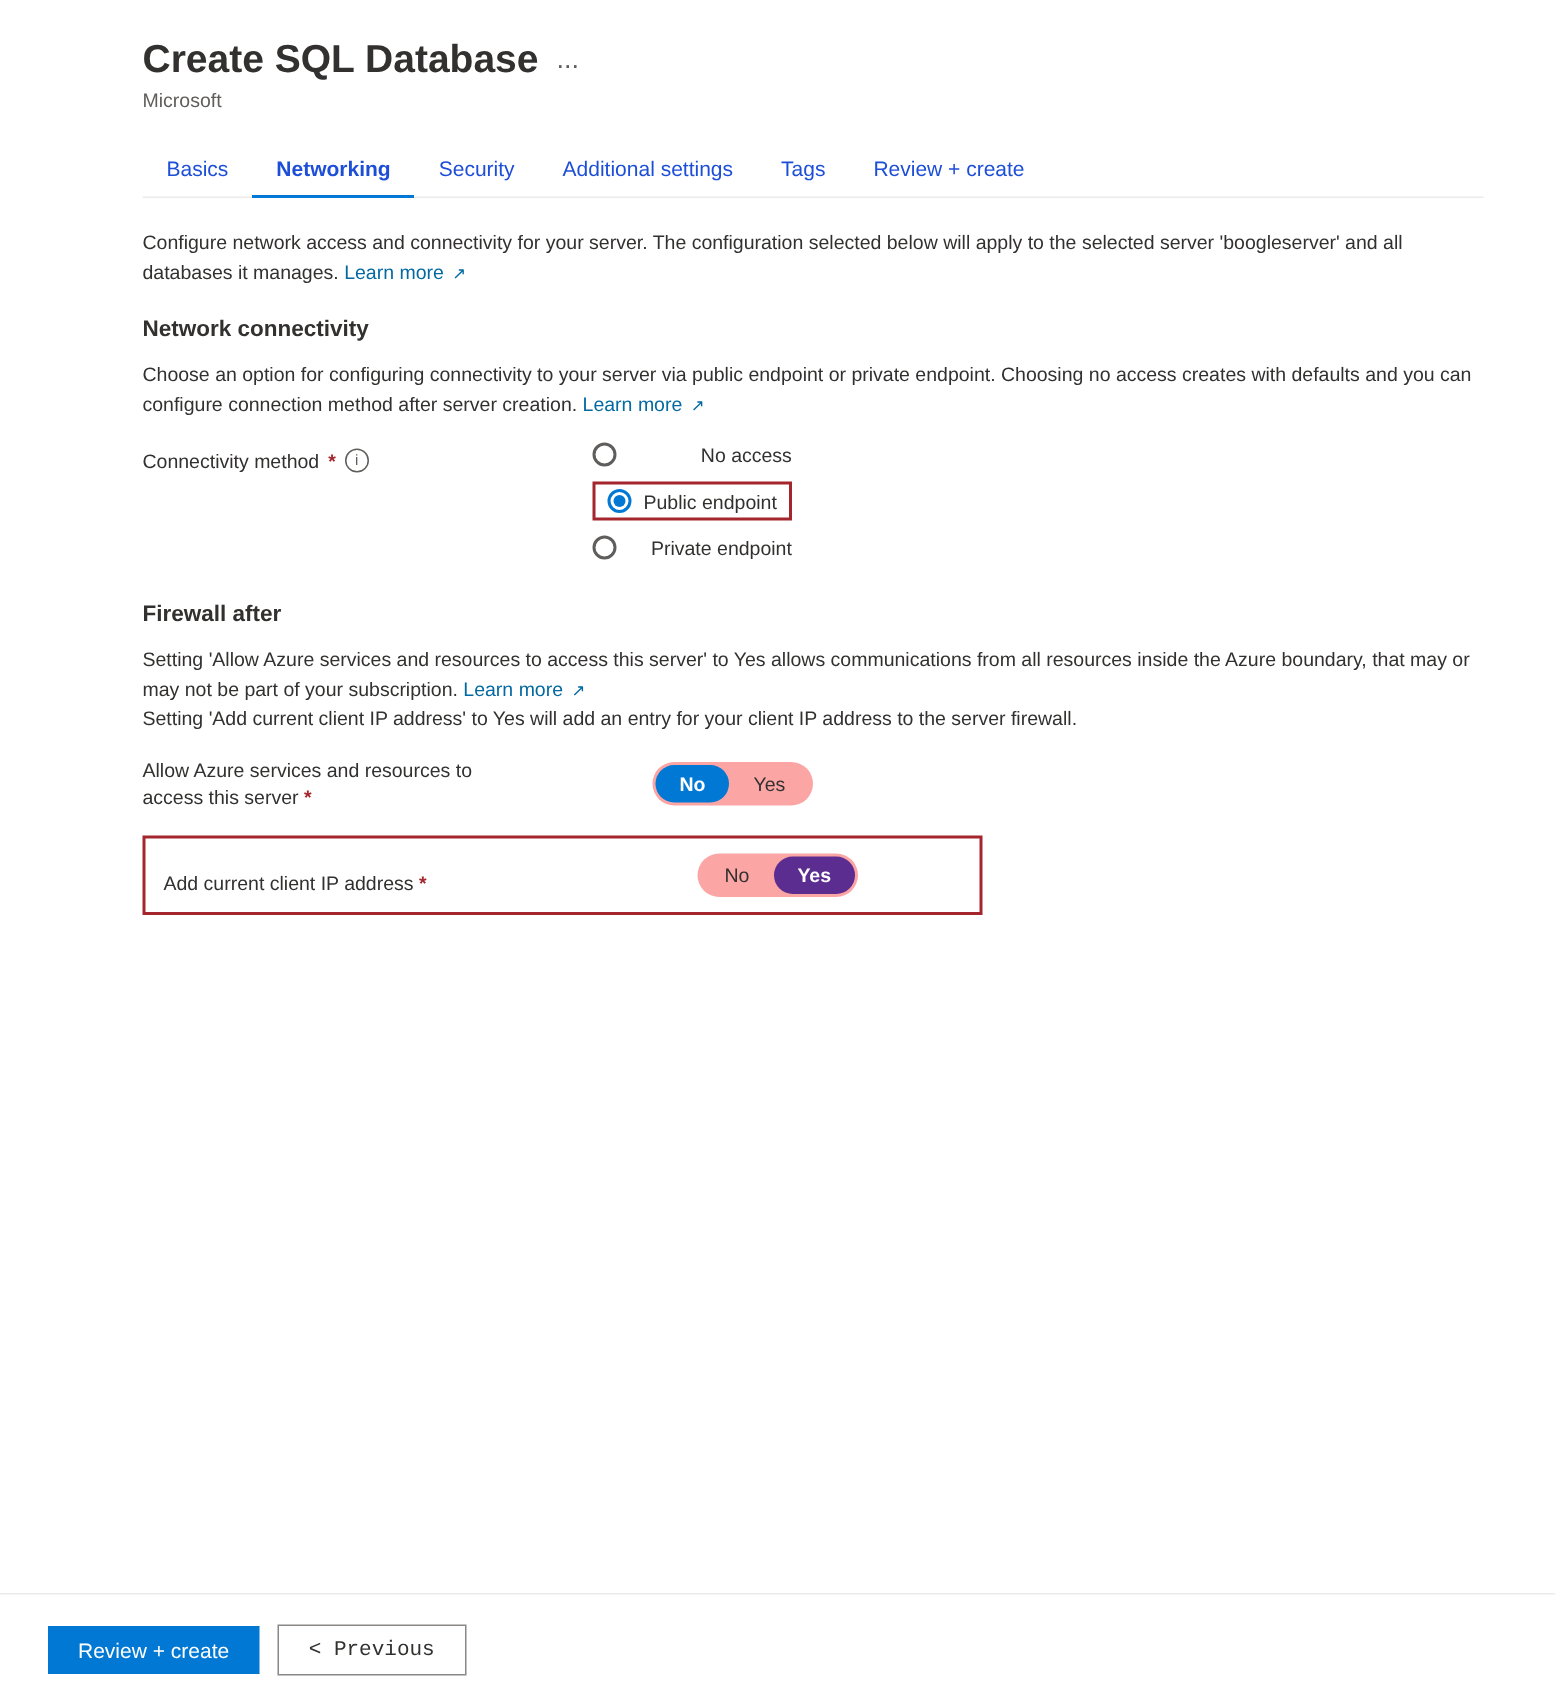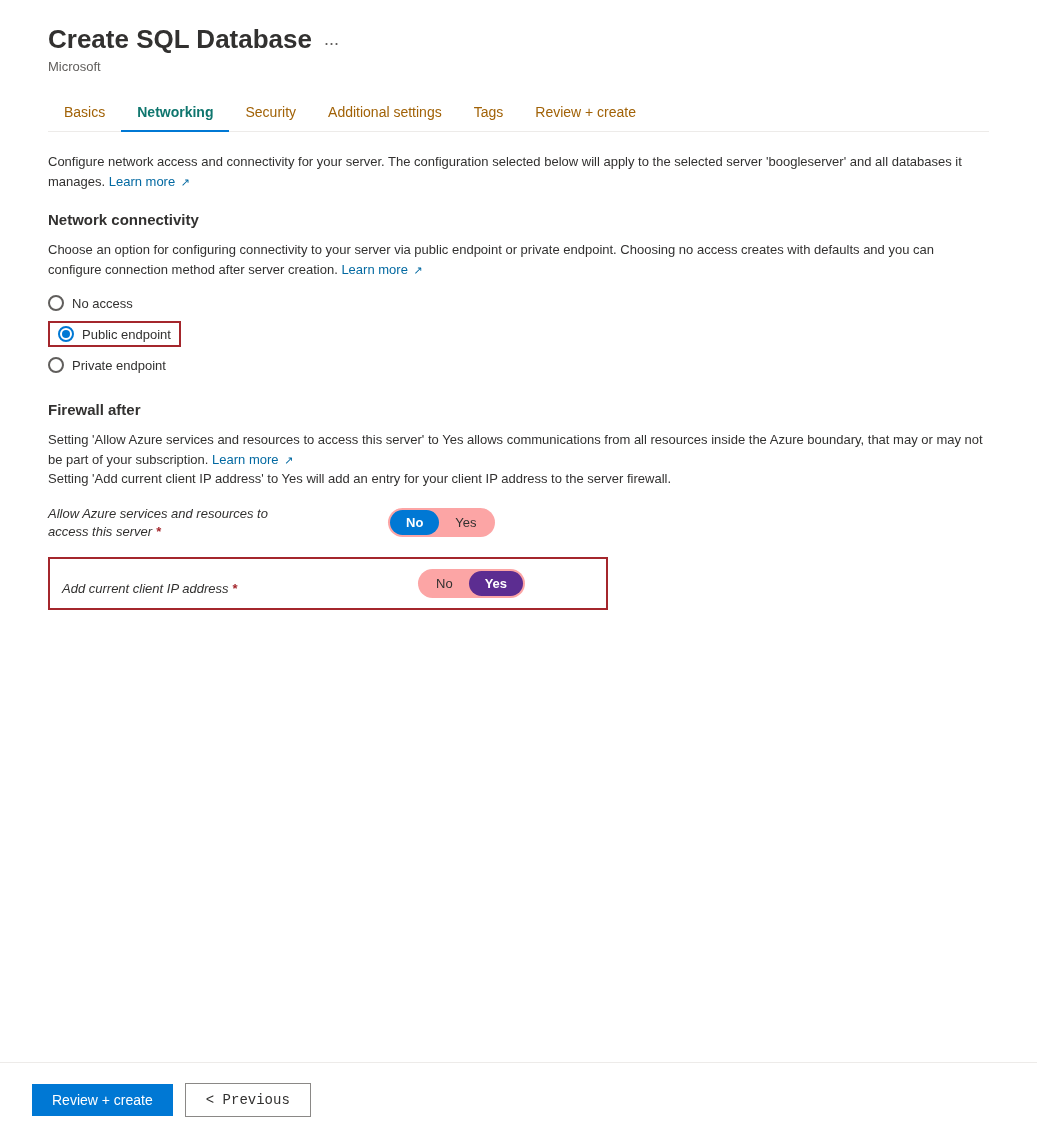--- a/index.html
+++ b/index.html
@@ -9,20 +9,21 @@
       color: #323130;
       background: #fff;
       width: 1037px;
       min-height: 1137px;
       display: flex;
       flex-direction: column;
     }
     .page-container {
       flex: 1;
       padding: 24px 48px;
+      margin-left: 47px;
     }
     .page-header {
       margin-bottom: 20px;
     }
     .page-title {
       font-size: 26px;
       font-weight: 600;
       color: #323130;
       display: flex;
       align-items: center;
@@ -41,28 +42,28 @@
     }
     .tabs {
       display: flex;
       border-bottom: 1px solid #edebe9;
       margin-bottom: 20px;
       gap: 0;
     }
     .tab {
       padding: 10px 16px;
       font-size: 14px;
-      color: #a16207;
+      color: #1d4ed8;
       cursor: pointer;
       border-bottom: 2px solid transparent;
       margin-bottom: -1px;
       white-space: nowrap;
     }
     .tab.active {
-      color: #0f766e;
+      color: #1d4ed8;
       font-weight: 600;
       border-bottom: 2px solid #0078d4;
     }
     .description {
       font-size: 13px;
       color: #323130;
       margin-bottom: 20px;
       line-height: 1.5;
     }
     .learn-more {
@@ -122,20 +123,21 @@
     .radio-group {
       display: flex;
       flex-direction: column;
       gap: 10px;
     }
     .radio-option {
       display: flex;
       align-items: center;
       gap: 8px;
       cursor: pointer;
+      justify-content: space-between;
     }
     .radio-input {
       width: 16px;
       height: 16px;
       border: 2px solid #605e5c;
       border-radius: 50%;
       display: flex;
       align-items: center;
       justify-content: center;
       background: #fff;
@@ -187,21 +189,20 @@
     .firewall-row {
       display: flex;
       align-items: center;
       margin-bottom: 12px;
     }
     .firewall-label {
       font-size: 13px;
       color: #323130;
       min-width: 340px;
       line-height: 1.4;
-      font-style: italic;
     }
     .footer {
       border-top: 1px solid #edebe9;
       padding: 20px 32px;
       display: flex;
       align-items: center;
       gap: 12px;
       background: #fff;
     }
     .btn-review {
@@ -261,20 +262,25 @@
 
   <div class="connectivity-section">
     <div class="section-title">Network connectivity</div>
     <div class="section-description">
       Choose an option for configuring connectivity to your server via public endpoint or private endpoint. Choosing no access
       creates with defaults and you can configure connection method after server creation.
       <a class="learn-more">Learn more <span class="external-icon">↗</span></a>
     </div>
 
     <div class="field-row">
+      <div class="field-label">
+        <span>Connectivity method</span>
+        <span class="required-star">*</span>
+        <span class="info-icon">i</span>
+      </div>
       <div class="radio-group">
         <label class="radio-option">
           <div class="radio-input"></div>
           <span class="radio-label">No access</span>
         </label>
         <label class="radio-option">
           <div style="border: 2px solid #a4262c; padding: 3px 8px; display:flex; align-items:center; gap:8px;">
             <div class="radio-input selected"></div>
             <span class="radio-label">Public endpoint</span>
           </div>

